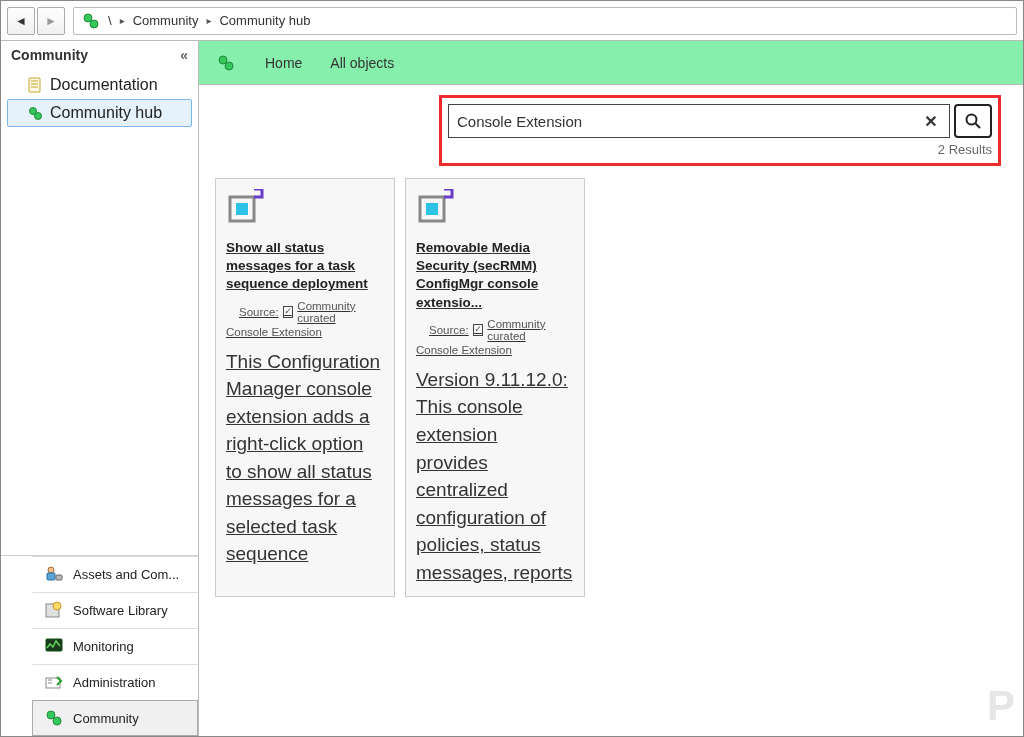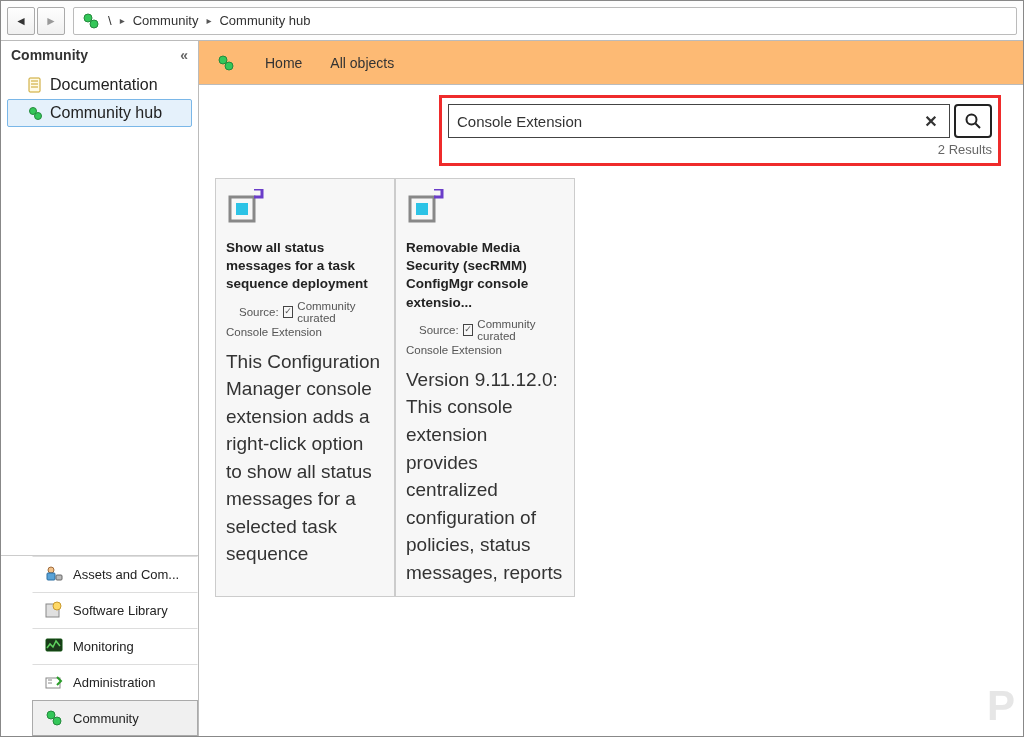--- a/index.html
+++ b/index.html
@@ -143,21 +143,21 @@
   .content {
     flex: 1;
     display: flex;
     flex-direction: column;
     background: #fff;
     position: relative;
   }
   .content-tabs {
     height: 44px;
     border-bottom: 1px solid #bbb;
-    background: #fdba74;
+    background: #86efac;
     display: flex;
     align-items: center;
     padding: 0 16px;
   }
   .ct-icon {
     width: 22px;
     height: 22px;
     margin-right: 14px;
     display: flex;
     align-items: center;
@@ -223,21 +223,23 @@
     border-radius: 4px;
   }
   .results-count {
     text-align: right;
     color: #666;
     font-size: 13px;
     padding-top: 4px;
   }
   .cards {
     display: flex;
+    gap: 10px;
     margin-top: 12px;
+    text-decoration: underline;
   }
   .card {
     width: 180px;
     border: 1px solid #ccc;
     background: #f7f7f7;
     padding: 10px;
     cursor: pointer;
   }
   .card-icon {
     width: 40px;

